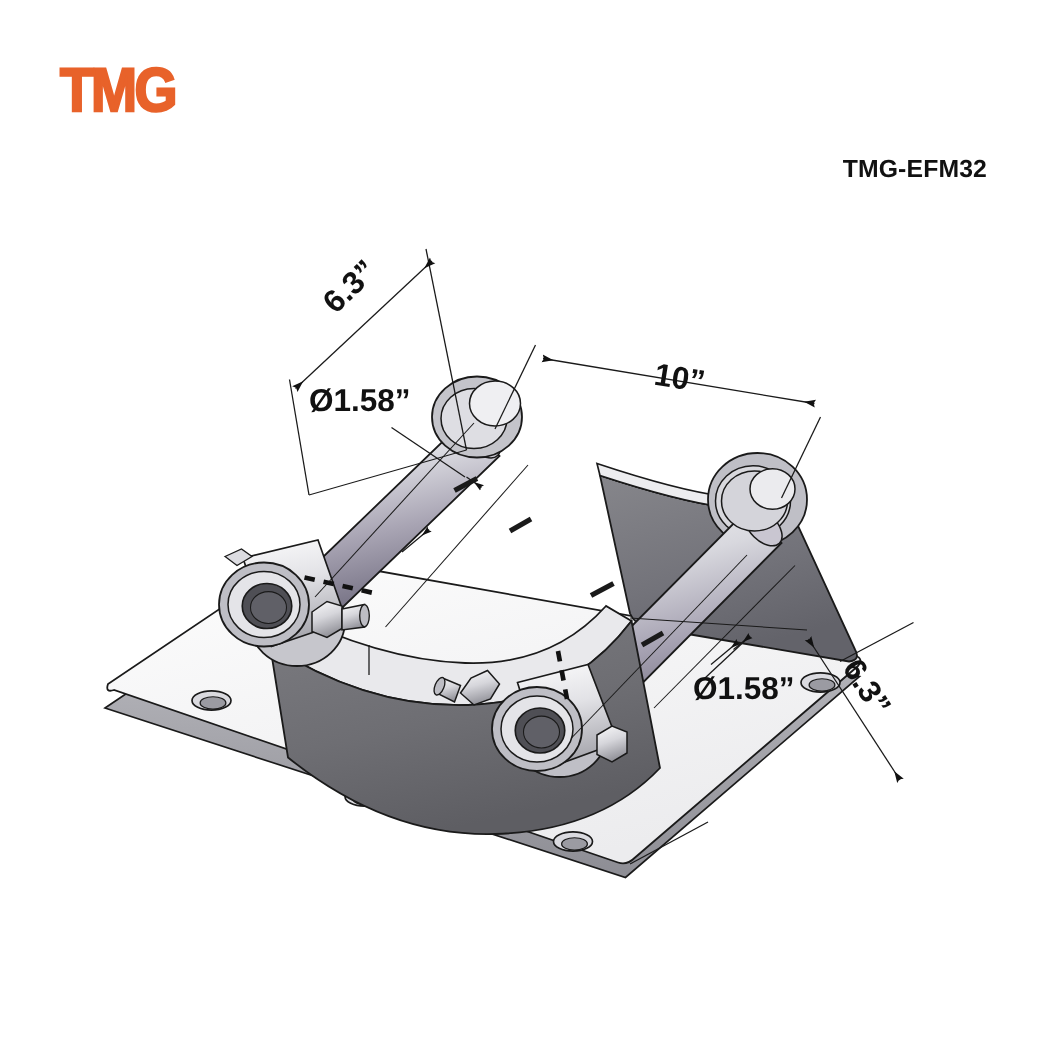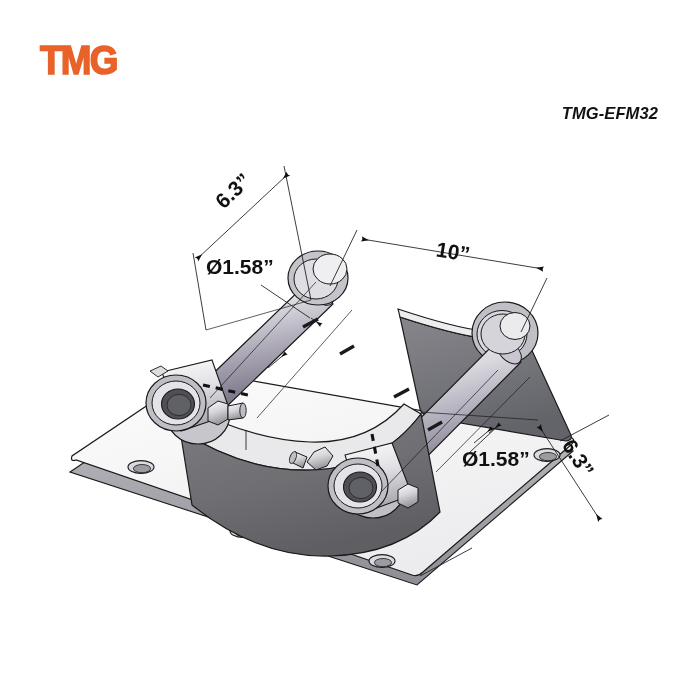--- a/index.html
+++ b/index.html
@@ -66,21 +66,20 @@
   #model-code {
     position: absolute;
     right: 42px;
     top: 104px;
     font-family: "Liberation Sans", sans-serif;
     font-weight: bold;
     font-size: 16.5px;
     letter-spacing: 0.1px;
     color: #111111;
     white-space: nowrap;
-    font-style: italic;
   }
 
   
   #drawing {
     position: absolute;
     left: 0;
     top: 0;
     width: 700px;
     height: 700px;
   }

